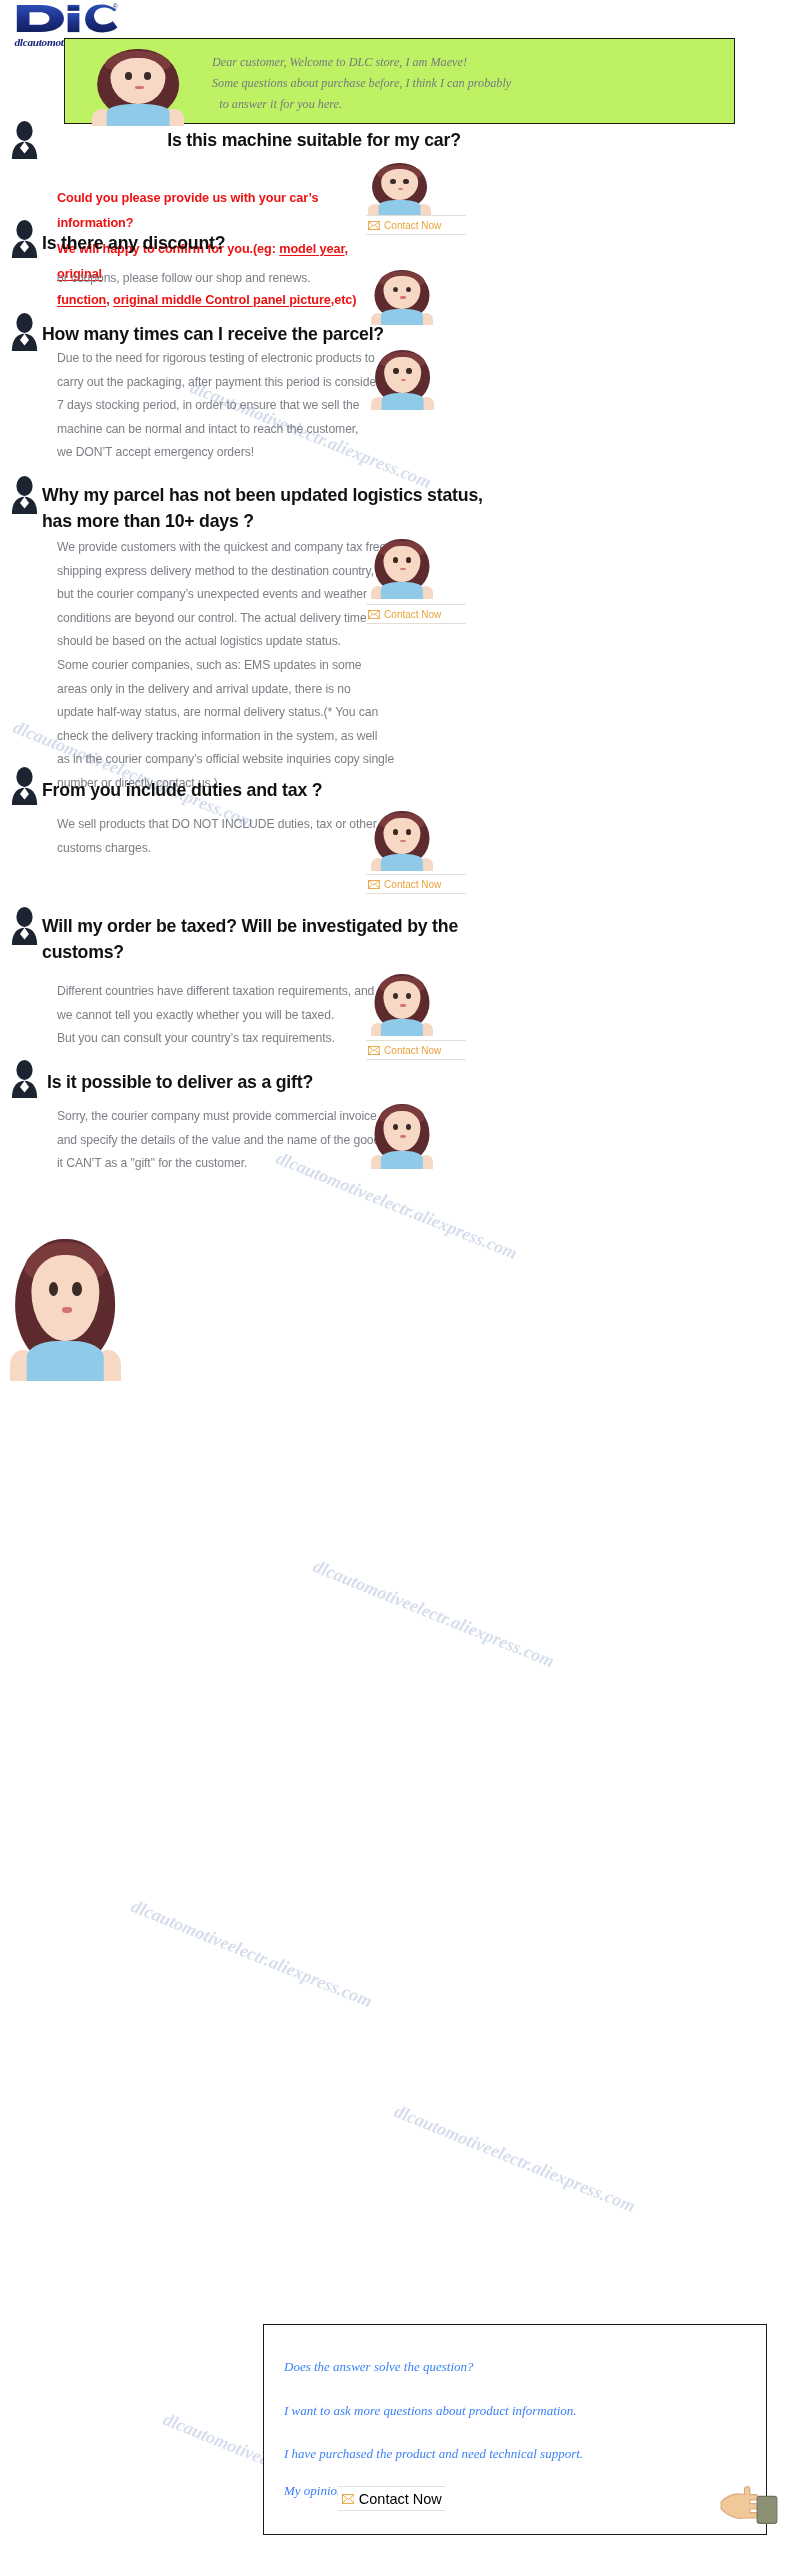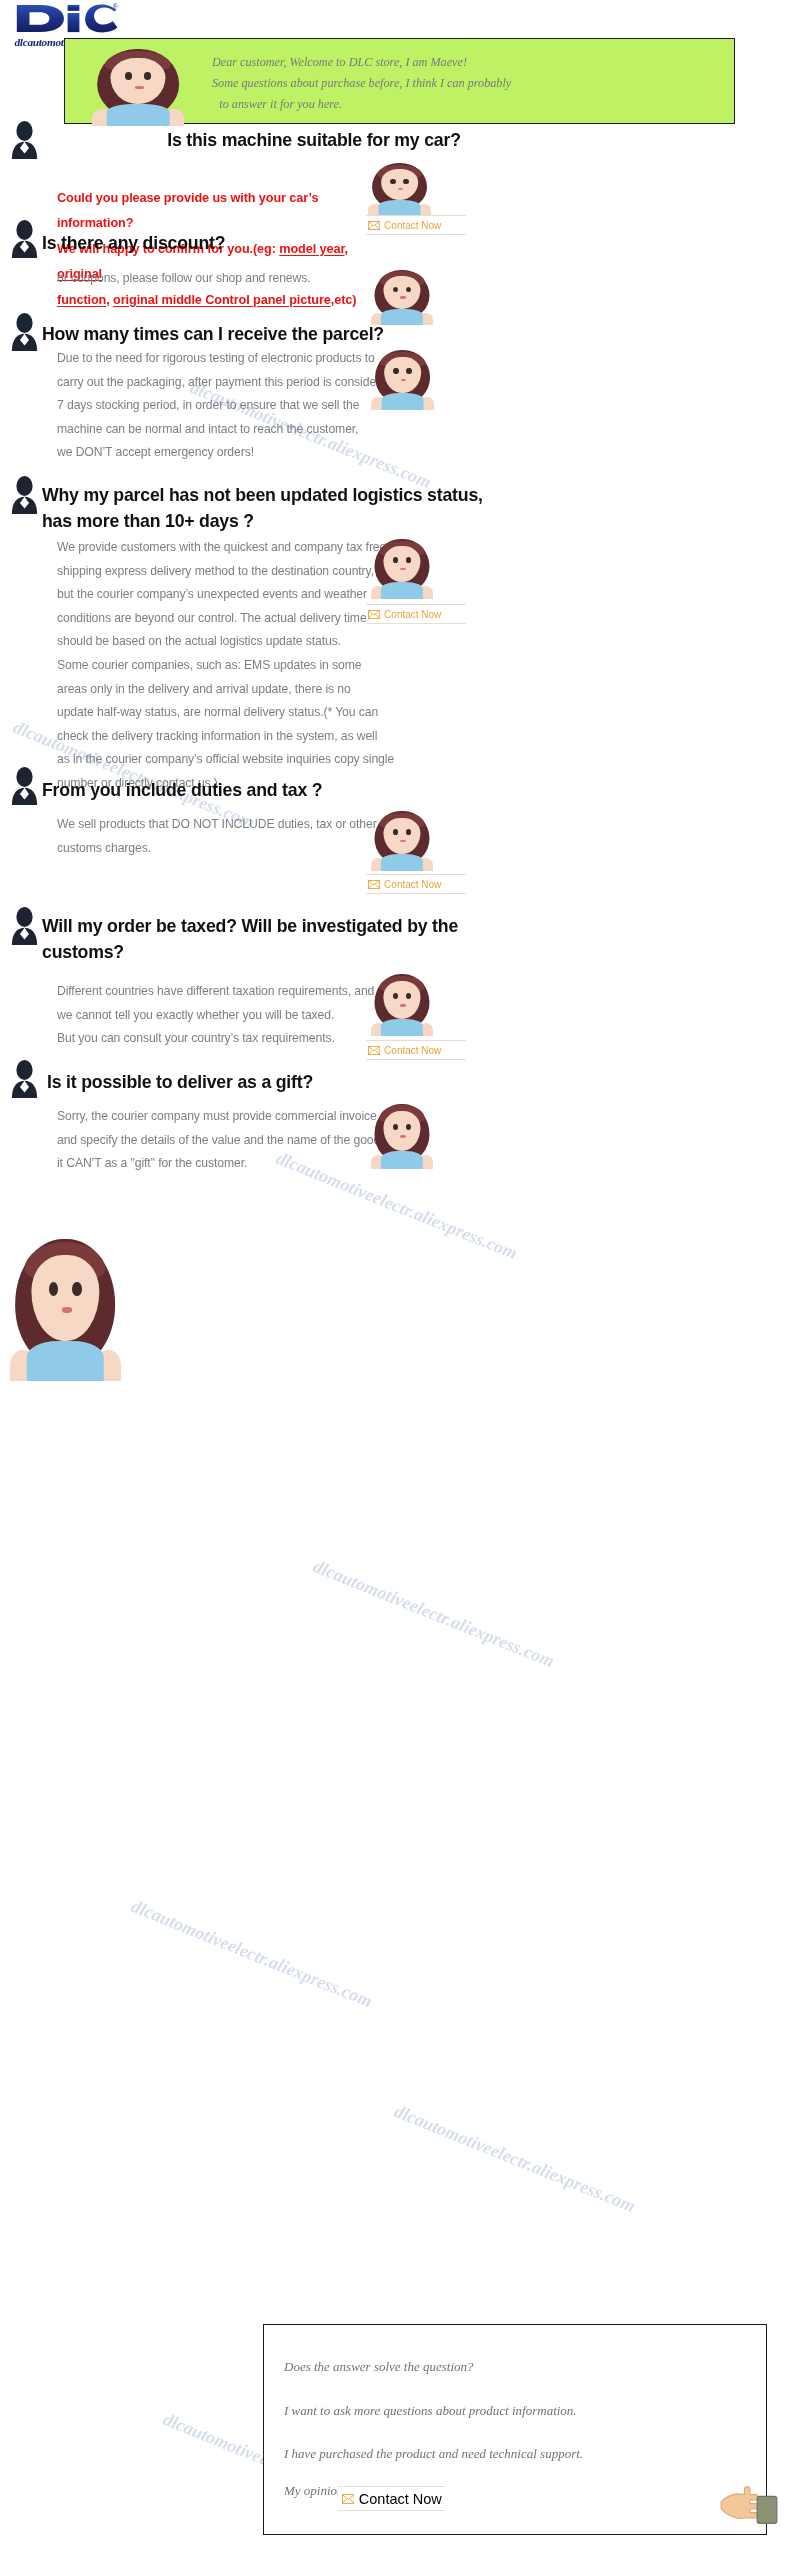--- a/index.html
+++ b/index.html
@@ -164,21 +164,21 @@
     left: 263px; top: 2324px;
     width: 504px; height: 211px;
     border: 1.8px solid #1a1a1a;
     background: #ffffff;
   }
   .footer-line {
     position: absolute;
     font-family: "Liberation Serif", serif;
     font-style: italic;
     font-size: 13px;
-    color: #737373;
+    color: #3b82f6;
     white-space: nowrap;
   }
   .footer-contact {
     position: absolute;
     left: 338px; top: 2486px;
     width: 107px;
     border-top: 0.9px solid #e2dfd6;
     border-bottom: 0.9px solid #e2dfd6;
     padding: 3.6px 0 3.6px 3.6px;
     display: flex; align-items: center; gap: 4.5px;

